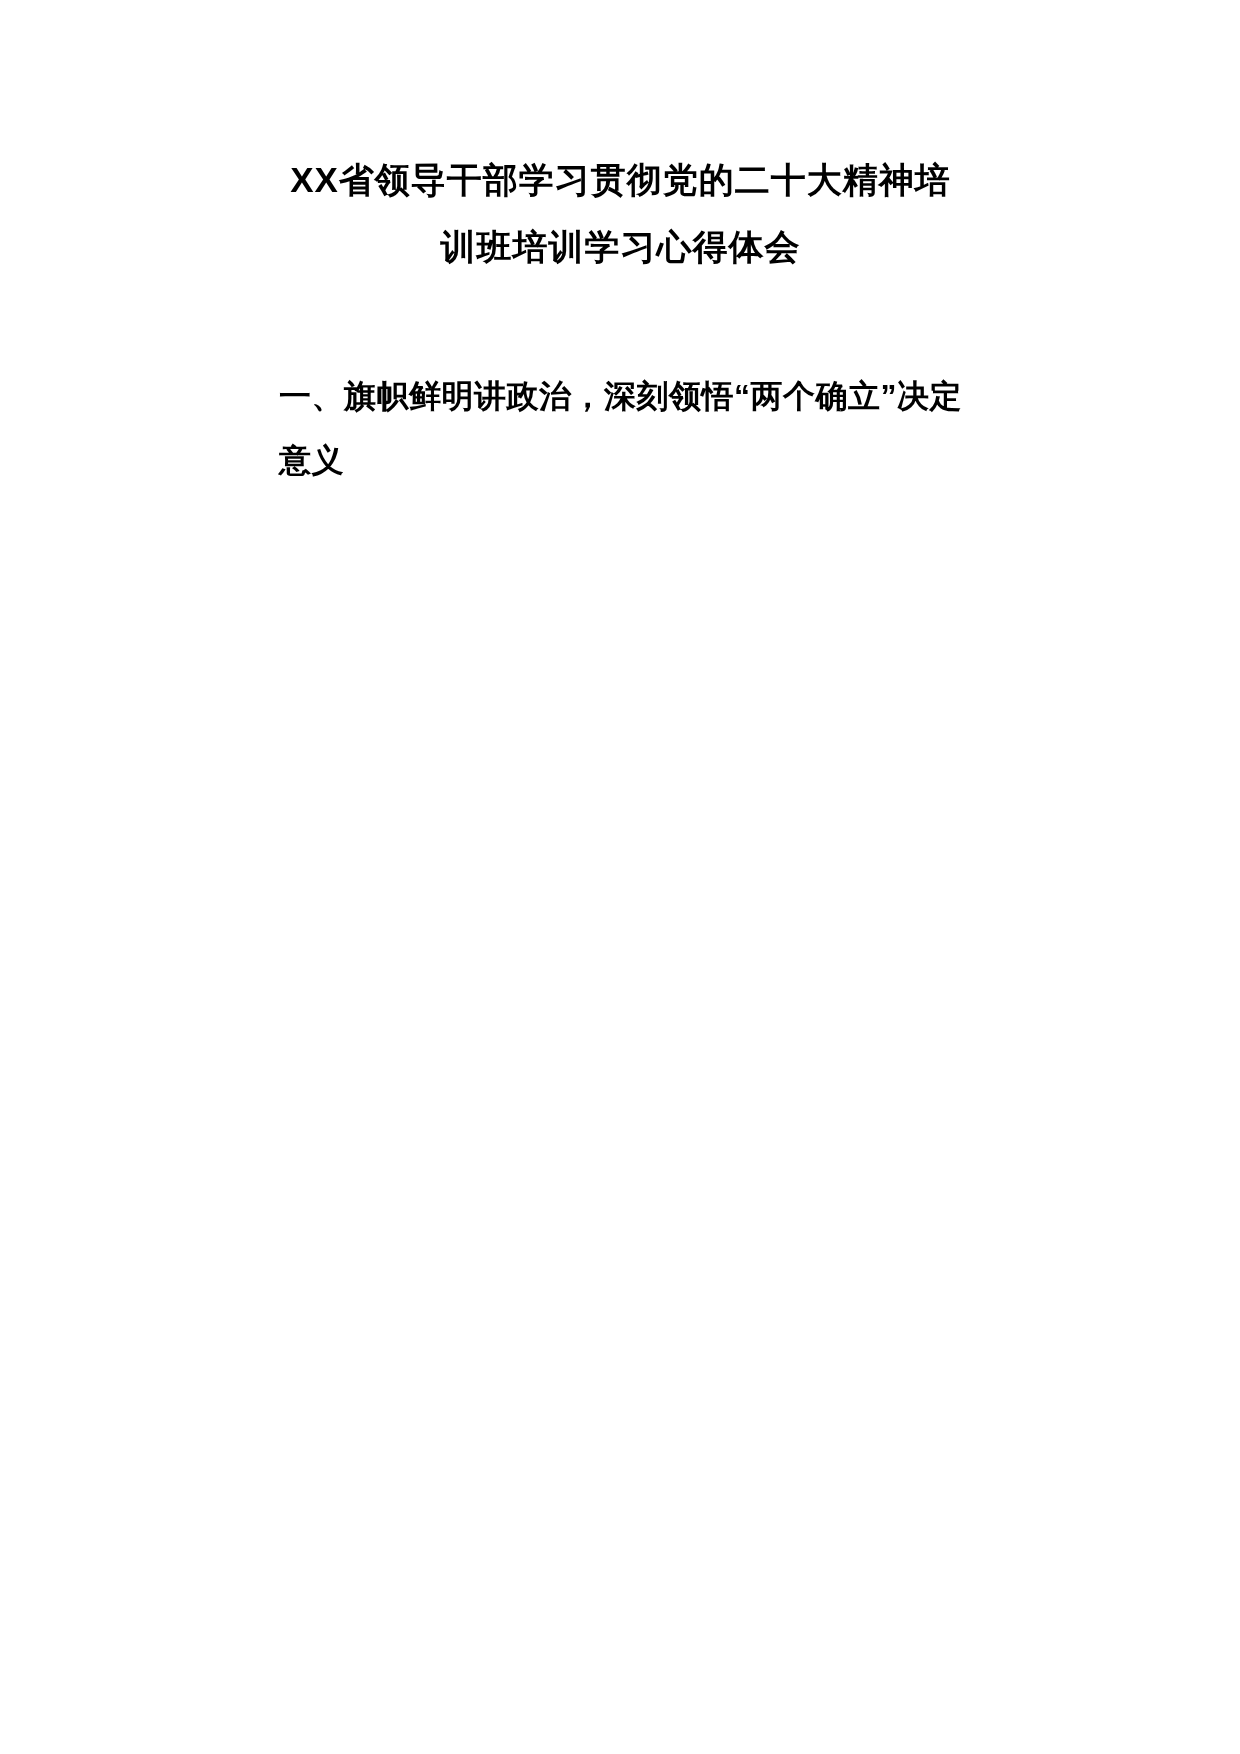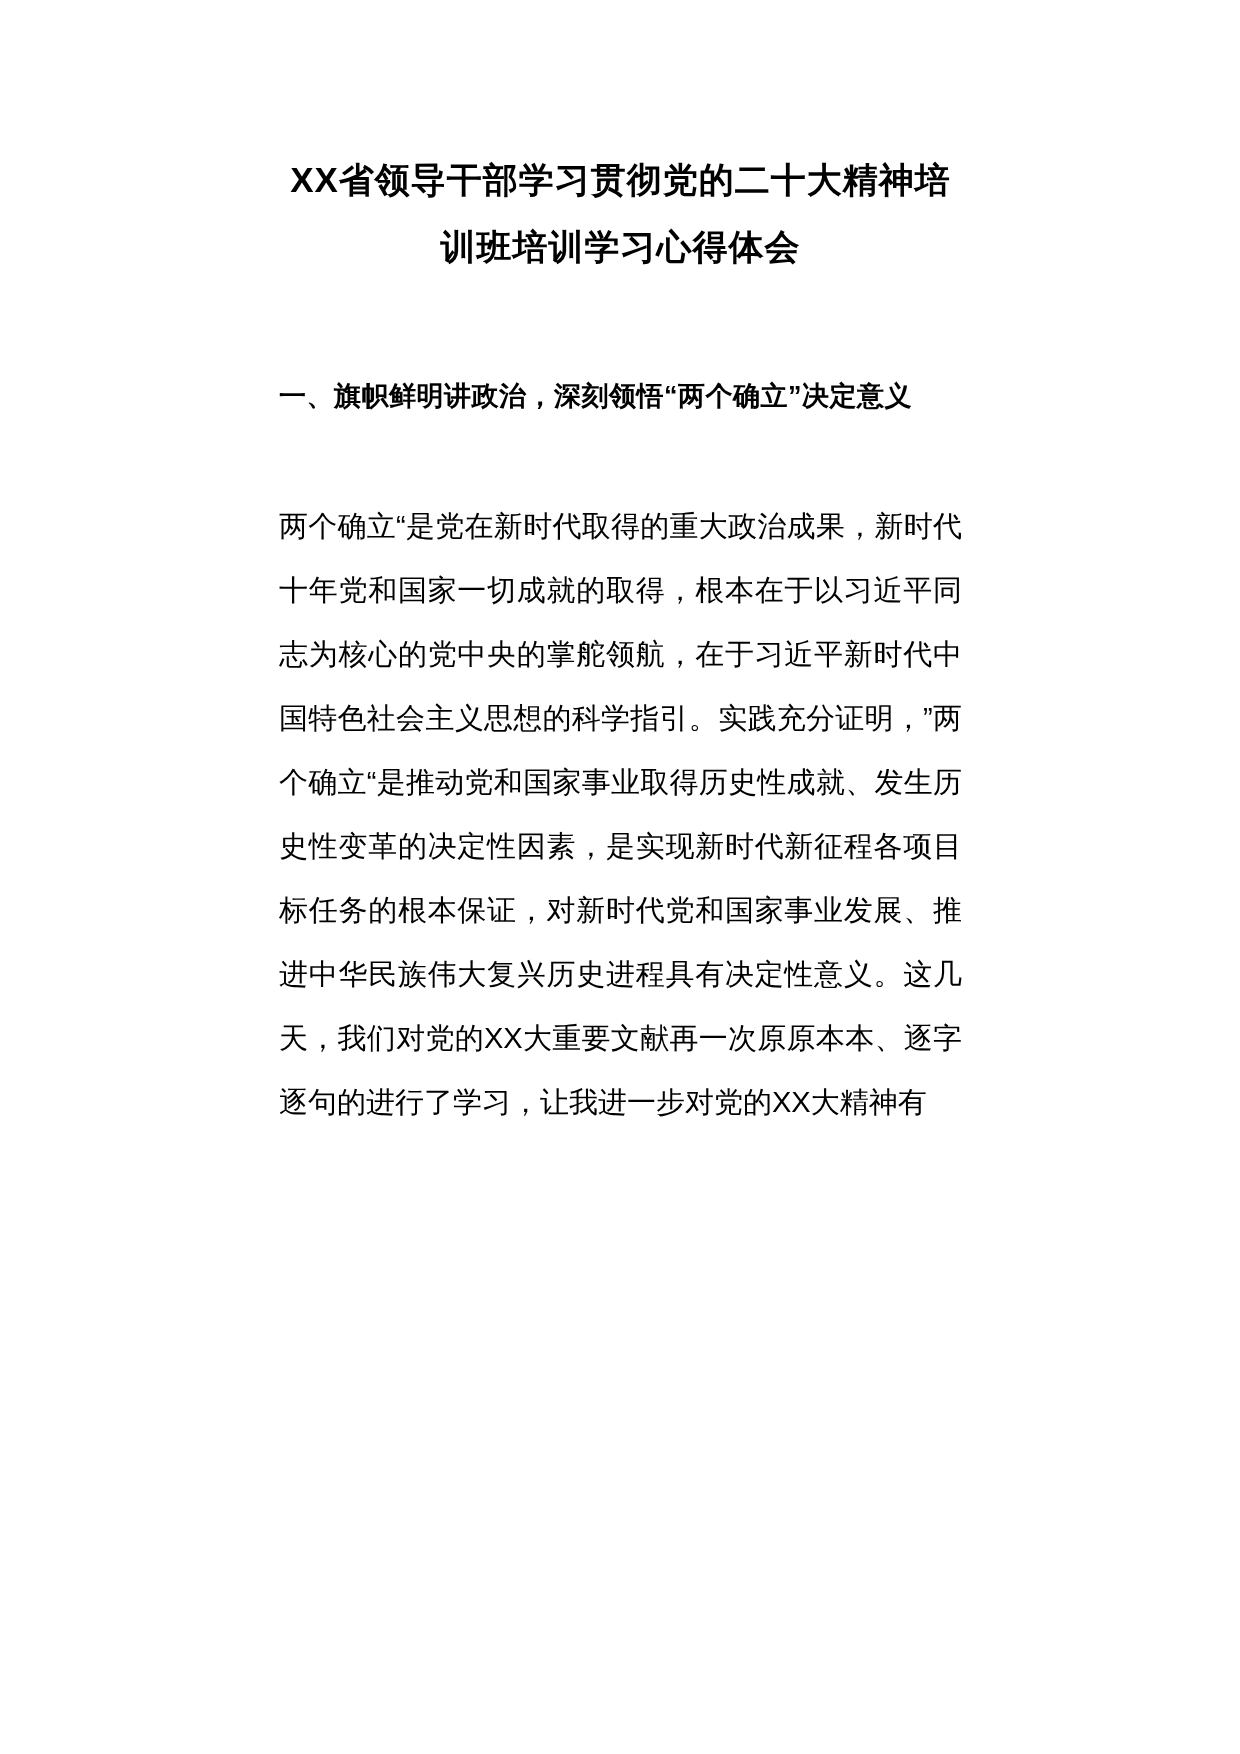--- a/index.html
+++ b/index.html
@@ -30,30 +30,29 @@
   .doc-paragraph {
     margin: 0;
     font-size: 29px;
     line-height: 64px;
     text-align: justify;
     text-justify: inter-ideograph;
     overflow-wrap: break-word;
   }
   .doc-heading {
     margin: 70px 0 66px 0;
-    font-size: 27px;
+    font-size: 32px;
     line-height: 64px;
     font-weight: 700;
     text-align: left;
     letter-spacing: 0.5px;
   }
 </style>
 </head>
 <body>
 
 <div class="page">
   <h1 class="doc-title">XX省领导干部学习贯彻党的二十大精神培训班培训学习心得体会</h1>
 
 
   <h2 class="doc-heading">一、旗帜鲜明讲政治，深刻领悟“两个确立”决定意义</h2>
 
-  <p class="doc-paragraph">两个确立“是党在新时代取得的重大政治成果，新时代十年党和国家一切成就的取得，根本在于以习近平同志为核心的党中央的掌舵领航，在于习近平新时代中国特色社会主义思想的科学指引。实践充分证明，”两个确立“是推动党和国家事业取得历史性成就、发生历史性变革的决定性因素，是实现新时代新征程各项目标任务的根本保证，对新时代党和国家事业发展、推进中华民族伟大复兴历史进程具有决定性意义。这几天，我们对党的XX大重要文献再一次原原本本、逐字逐句的进行了学习，让我进一步对党的XX大精神有</p>
 </div>
 
 </body></html>

